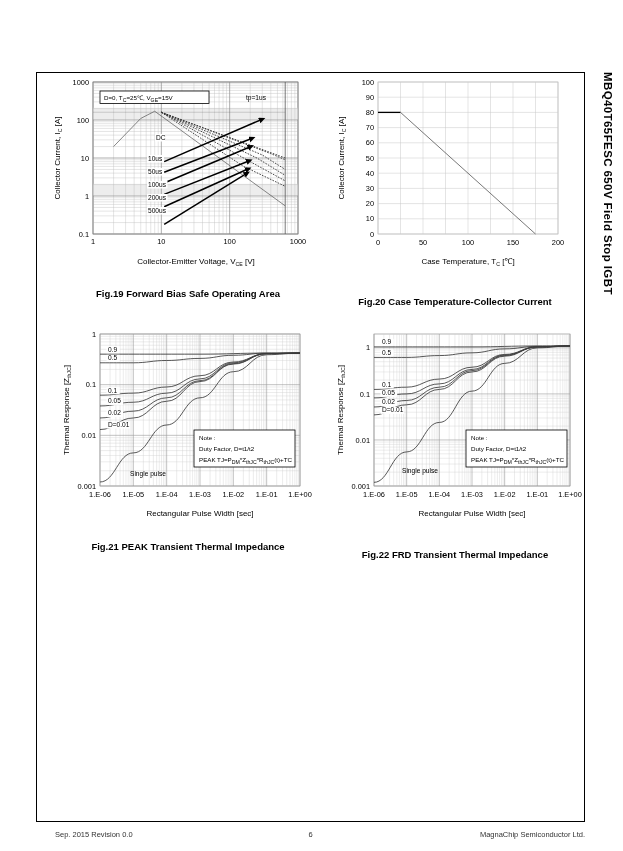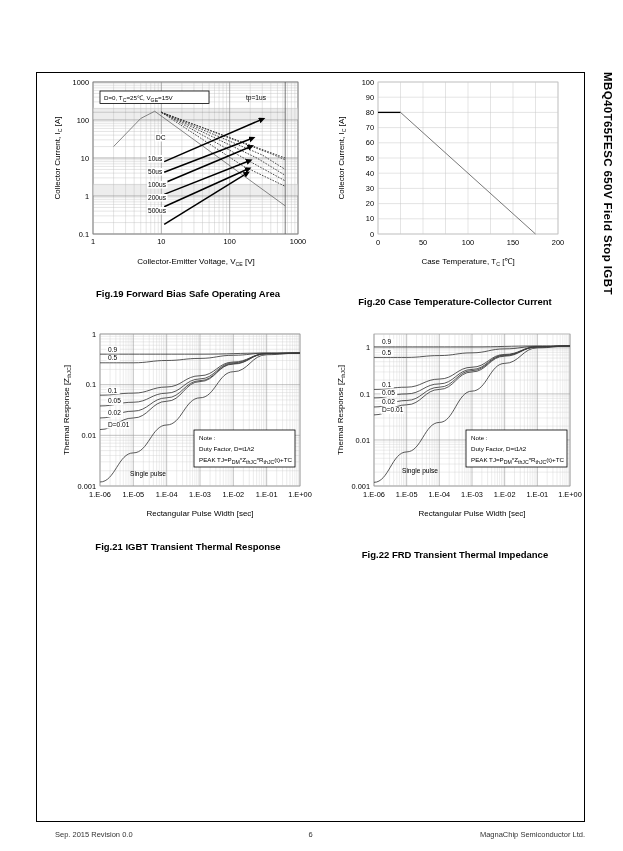--- a/index.html
+++ b/index.html
@@ -380,21 +380,21 @@
       <tspan>PEAK TJ=P</tspan><tspan class="sub" dy="1.5">DM</tspan><tspan dy="-1.5">*Z</tspan><tspan class="sub" dy="1.5">thJC</tspan><tspan dy="-1.5">*R</tspan><tspan class="sub" dy="1.5">thJC</tspan><tspan dy="-1.5">(t)+TC</tspan>
     </text>
   </g>
   <text class="curvelab" x="72" y="150">Single pulse</text>
   <text class="axlabel" x="142" y="190" text-anchor="middle">Rectangular Pulse Width [sec]</text>
   <text class="axlabel" x="11" y="84" text-anchor="middle" transform="rotate(-90 11 84)">
     <tspan>Thermal Response [Z</tspan><tspan class="sub" dy="2">thJC</tspan><tspan dy="-2">]</tspan>
   </text>
 </svg>
 </div>
-<div class="caption" style="left:48px;top:541px;width:280px;">Fig.21 IGBT Transient Thermal Response</div>
+<div class="caption" style="left:48px;top:541px;width:280px;">Fig.21 PEAK Transient Thermal Impedance</div>
 
 <div class="fig" style="left:330px;top:326px;">
 <svg width="260" height="200" viewBox="0 0 260 200">
   <defs>
         <clipPath id="clip22">
           <rect x="44" y="8" width="196" height="152"></rect>
         </clipPath>
       </defs>
   <rect x="44" y="8" width="196" height="152" fill="#fff" stroke="#9a9a9a" stroke-width="0.7"></rect>
   <g id="f22grid" stroke="#cfcfcf" stroke-width="0.4">

